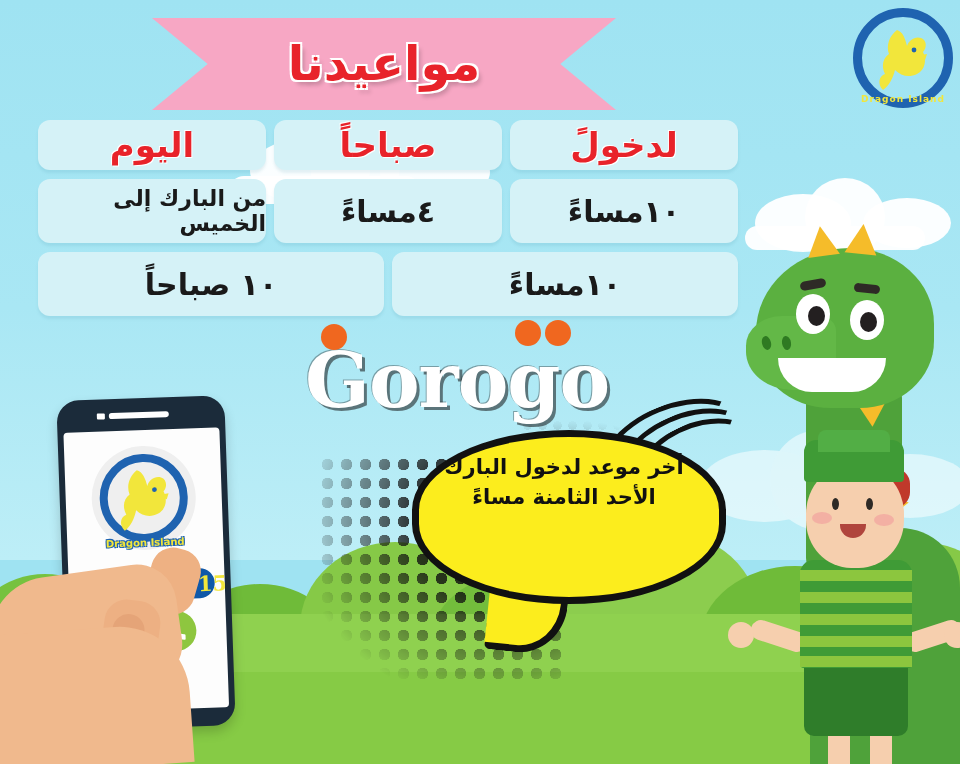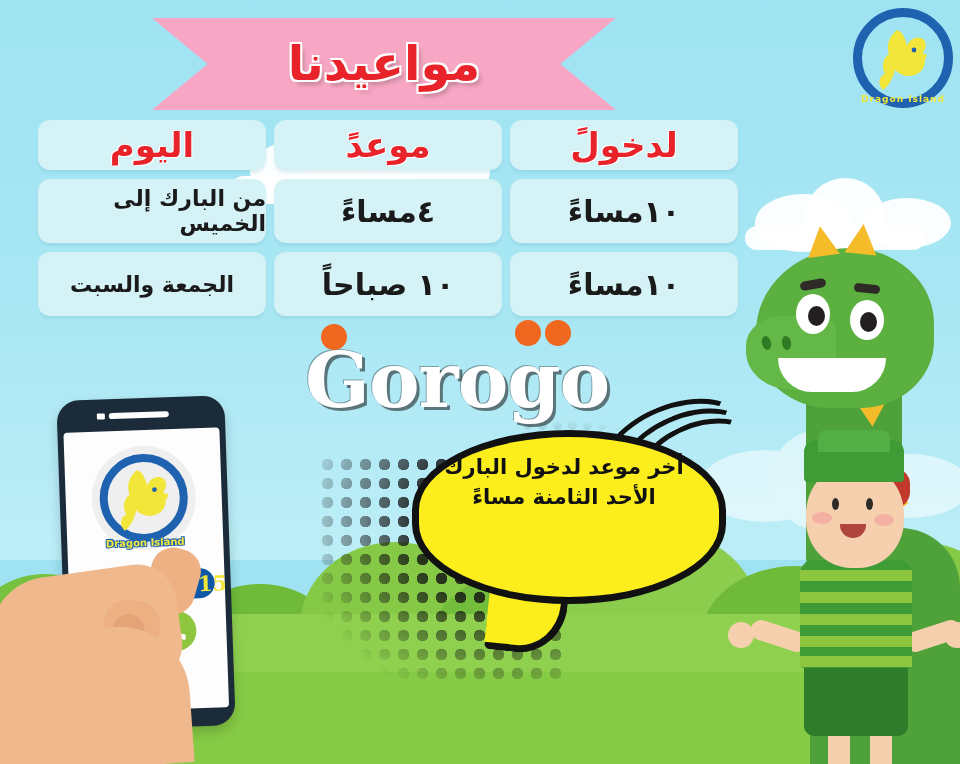--- a/index.html
+++ b/index.html
@@ -288,21 +288,21 @@
     </svg>
     <div class="logo-txt">Dragon Island</div>
   </div>
 
   <div class="table">
     <div class="trow head">
       <div class="cell">
           <span>لدخولً</span>
         </div>
       <div class="cell">
-          <span>موعدً</span>
+          <span>صباحاً</span>
         </div>
       <div class="cell">
           <span>اليوم</span>
         </div>
     </div>
     <div class="trow body">
       <div class="cell">
           <span>١٠مساءً</span>
         </div>
       <div class="cell">
@@ -311,23 +311,20 @@
       <div class="cell small">
           <span>من البارك إلى الخميس</span>
         </div>
     </div>
     <div class="trow body">
       <div class="cell">
           <span>١٠مساءً</span>
         </div>
       <div class="cell">
           <span>١٠ صباحاً</span>
-        </div>
-      <div class="cell small">
-          <span>الجمعة والسبت</span>
         </div>
     </div>
   </div>
 
   <div class="bubble-wrap">
     <div class="swoosh sw1"></div>
     <div class="swoosh sw2"></div>
     <div class="swoosh sw3"></div>
     <div class="bubble-tail"></div>
     <div class="bubble"></div>

